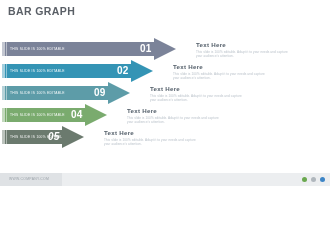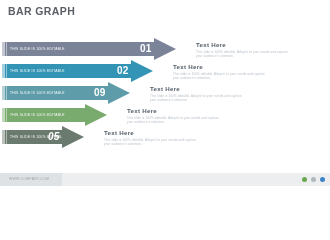--- a/index.html
+++ b/index.html
@@ -247,21 +247,21 @@
         <div class="bar-shaft" style="width: 83px; background: rgb(122, 171, 110);">
           <div class="bar-accent"></div>
           <div class="bar-accent2"></div>
           <div class="bar-label">THIS SLIDE IS 100% EDITABLE</div>
         </div>
         <div class="bar-head" style="left: 85px;">
           <svg viewBox="0 0 22 22" xmlns="http://www.w3.org/2000/svg">
             <polygon points="0,0 22,11 0,22" fill="#7aab6e"></polygon>
           </svg>
         </div>
-        <div class="bar-number" style="left: 71px; margin-top: 28px;">04</div>
+        <div class="bar-number" style="left: 71px;">04</div>
       </div>
       <div class="desc" style="left: 127px; top: 71px;">
         <div class="desc-title">Text Here</div>
         <div class="desc-body">This slide is 100% editable. Adapt it to your needs and capture your audience's attention.</div>
       </div>
       <div class="bar-row" style="top: 90px;">
         <div class="bar-shaft" style="width: 60px; background: rgb(107, 122, 110);">
           <div class="bar-accent"></div>
           <div class="bar-accent2"></div>
           <div class="bar-label">THIS SLIDE IS 100% EDITABLE</div>

